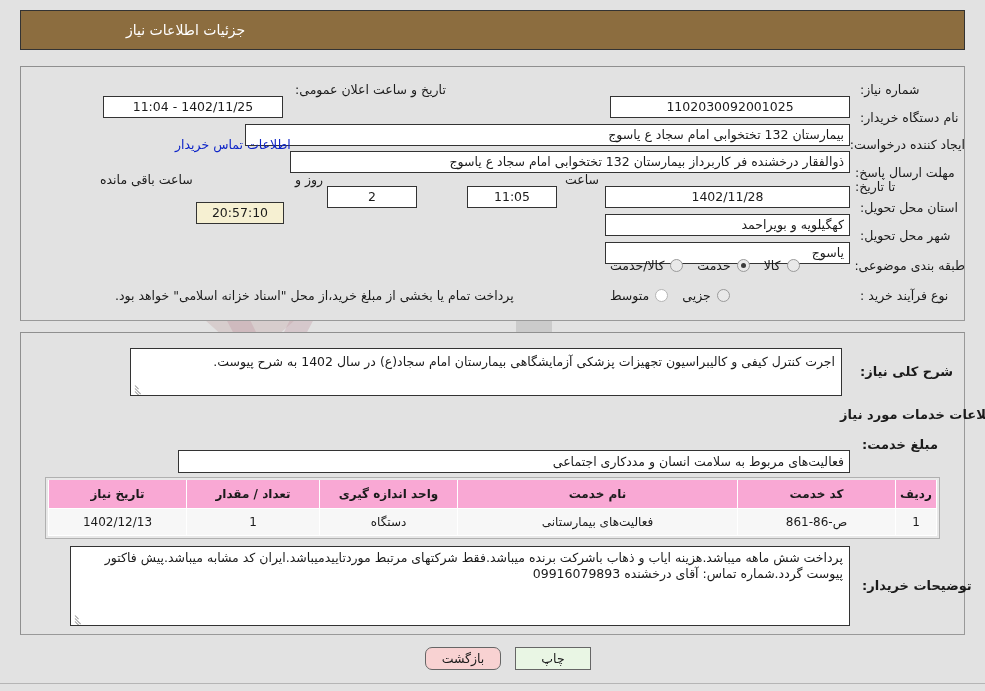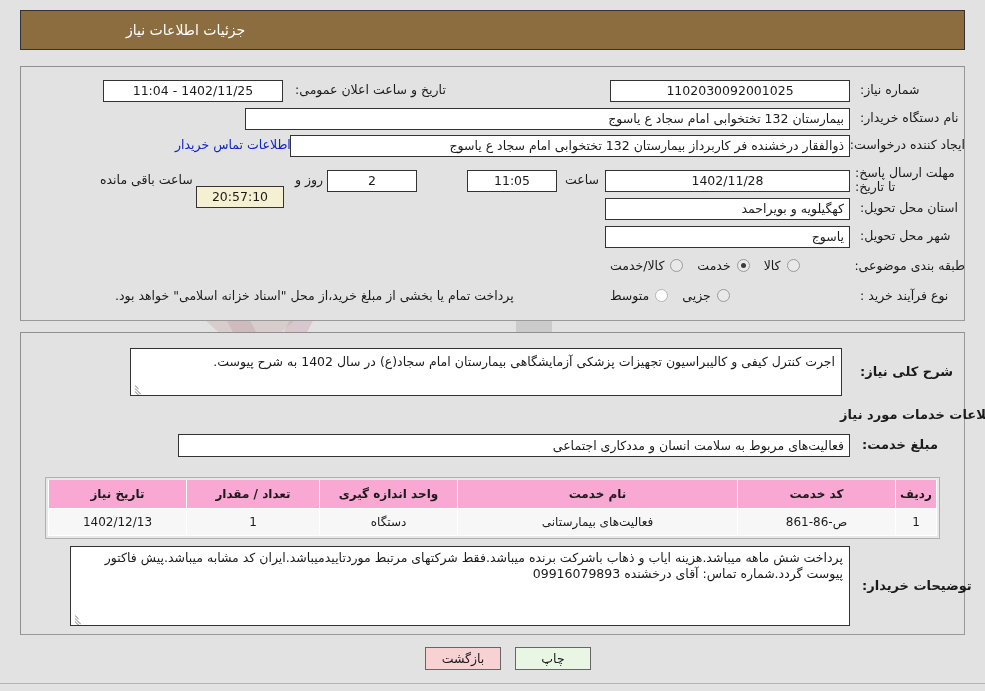--- a/index.html
+++ b/index.html
@@ -130,20 +130,21 @@
     box-sizing: border-box;
     height: 22px;
     line-height: 20px;
     font-size: 12.5px;
     color: #1b1b1b;
     padding: 0 5px;
     text-align: center;
     direction: rtl;
     white-space: nowrap;
     overflow: hidden;
+    margin-top: 16px;
   }
   .fld.right { text-align: right; }
   .fld.khaki { background: #f6f0d2; }
 
   .inline-txt {
     font-size: 12.5px;
     color: #1b1b1b;
     white-space: nowrap;
     padding: 0 5px;
   }
@@ -267,21 +268,21 @@
     height: 23px;
     border: 1px solid #666;
     box-sizing: border-box;
     font-size: 12.5px;
     color: #1b1b1b;
     text-align: center;
     line-height: 21px;
     cursor: pointer;
     direction: rtl;
   }
-  #btn-back  { left: 425px; top: 647px; width: 76px; background: #f8d2d2; }
+  #btn-back  { left: 425px; top: 647px; width: 76px; background: #f8d2d2; border-radius: 7px; }
   #btn-print { left: 515px; top: 647px; width: 76px; background: #e9f6e4; }
 
   .bottom-rule {
     position: absolute;
     left: 0; top: 683px;
     width: 985px;
     border-top: 1px solid #b5b5b5;
   }
 </style>
 </head>

